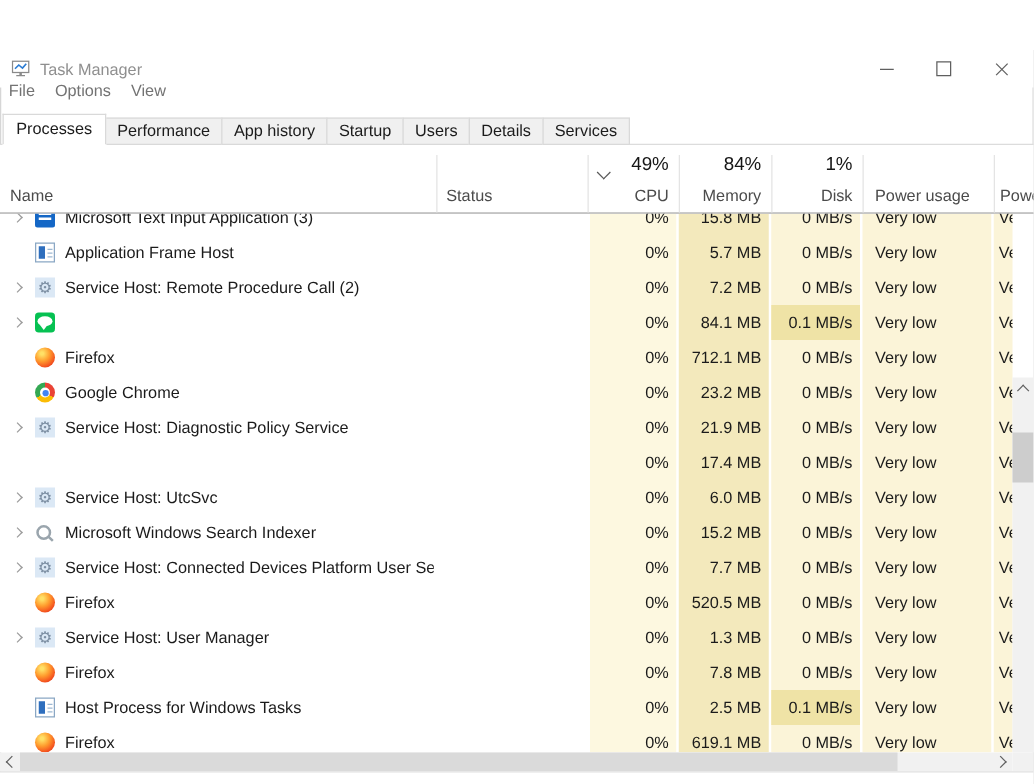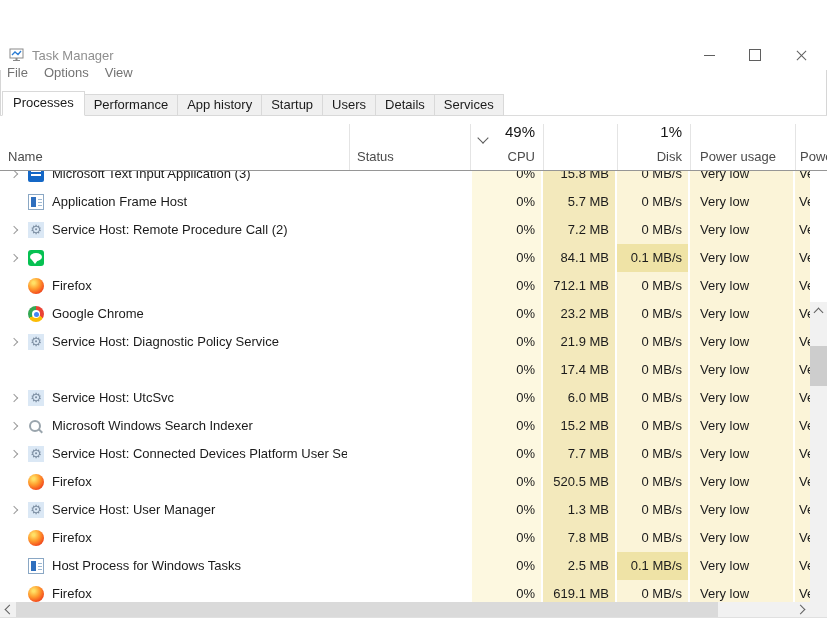--- a/index.html
+++ b/index.html
@@ -147,20 +147,24 @@
     <div class="hsep" style="left:543px;"></div>
     <div class="hsep" style="left:617px;"></div>
     <div class="hsep" style="left:690px;"></div>
     <div class="hsep" style="left:795px;"></div>
     <span class="h-name">Name</span>
     <span class="h-status">Status</span>
     <div class="hcell" style="left:472px;width:69px;">
       <span class="pct">49%</span>
       <span class="lbl">CPU</span>
     </div>
+    <div class="hcell" style="left:543px;width:72px;">
+      <span class="pct">84%</span>
+      <span class="lbl">Memory</span>
+    </div>
     <div class="hcell" style="left:617px;width:71px;">
       <span class="pct">1%</span>
       <span class="lbl">Disk</span>
     </div>
     <span class="h-power">Power usage</span>
     <span class="h-trend">Powe</span>
   </div>
   <div class="sort-chev"></div>
 
   <div class="tbody">

